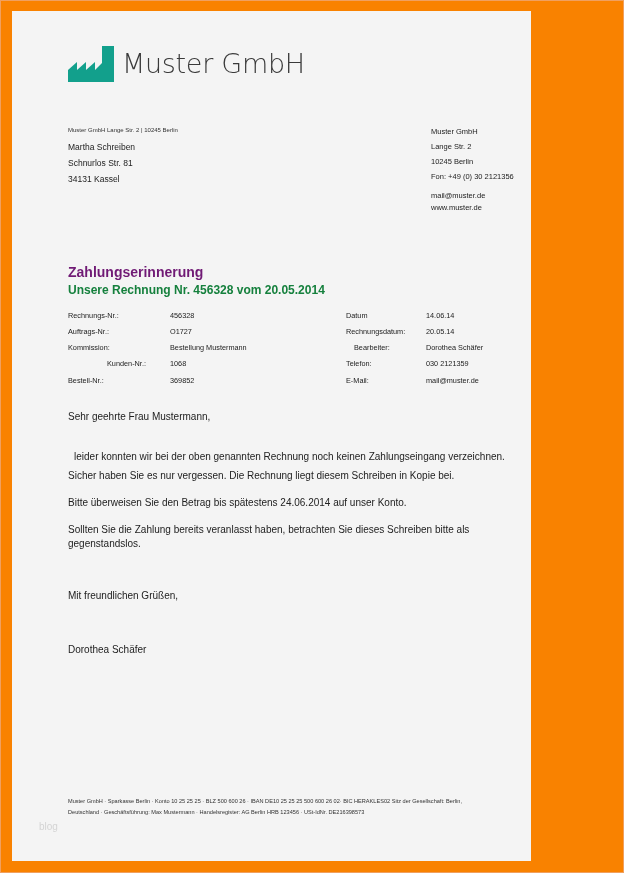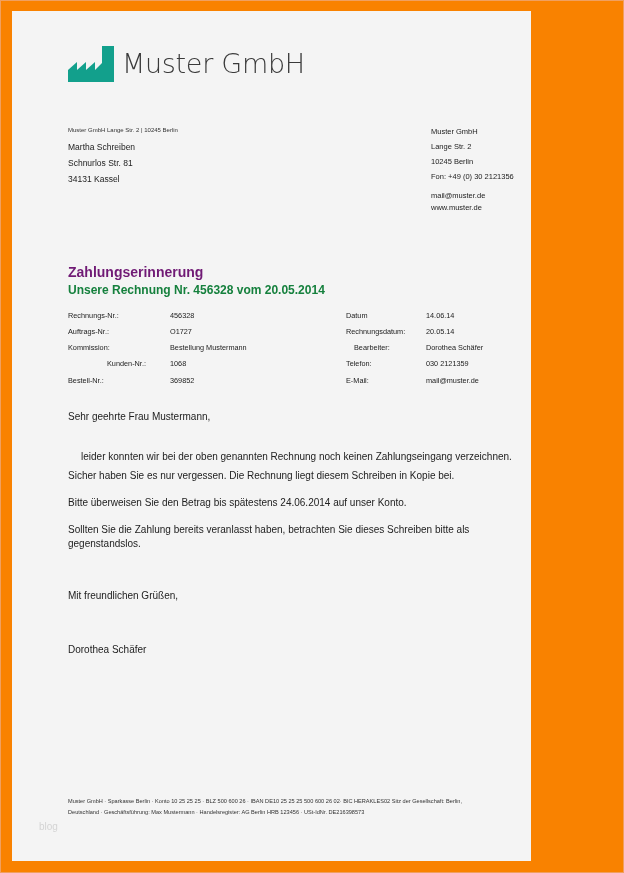--- a/index.html
+++ b/index.html
@@ -77,21 +77,21 @@
     <div class="row" style="left:414px; top:316px;">20.05.14</div>
     <div class="row" style="left:334px; top:332px;margin-left:8px;">Bearbeiter:</div>
     <div class="row" style="left:414px; top:332px;">Dorothea Schäfer</div>
     <div class="row" style="left:334px; top:348px;">Telefon:</div>
     <div class="row" style="left:414px; top:348px;">030 2121359</div>
     <div class="row" style="left:334px; top:365px;">E-Mail:</div>
     <div class="row" style="left:414px; top:365px;">mail@muster.de</div>
   </div>
 
   <div class="abs body-text" style="left:56px; top:399px;">Sehr geehrte Frau Mustermann,</div>
-  <div class="abs body-text" style="left:69px; top:439px;">leider konnten wir bei der oben genannten Rechnung noch keinen Zahlungseingang verzeichnen.</div>
+  <div class="abs body-text" style="left:62px; top:439px;">leider konnten wir bei der oben genannten Rechnung noch keinen Zahlungseingang verzeichnen.</div>
   <div class="abs body-text" style="left:56px; top:458px;">Sicher haben Sie es nur vergessen. Die Rechnung liegt diesem Schreiben in Kopie bei.</div>
   <div class="abs body-text" style="left:56px; top:485px;">Bitte überweisen Sie den Betrag bis spätestens 24.06.2014 auf unser Konto.</div>
   <div class="abs body-text" style="left:56px; top:512px;">Sollten Sie die Zahlung bereits veranlasst haben, betrachten Sie dieses Schreiben bitte als</div>
   <div class="abs body-text" style="left:56px; top:526px;">gegenstandslos.</div>
   <div class="abs body-text" style="left:56px; top:578px;">Mit freundlichen Grüßen,</div>
   <div class="abs body-text" style="left:56px; top:632px;">Dorothea Schäfer</div>
 
   <div class="abs footer" style="left:56px; top:785px;">
     <div>Muster GmbH · Sparkasse Berlin · Konto 10 25 25 25 · BLZ 500 600 26 · IBAN DE10 25 25 25 500 600 26 02· BIC HERAKLES02 Sitz der Gesellschaft: Berlin,</div>
     <div>Deutschland · Geschäftsführung: Max Mustermann · Handelsregister: AG Berlin HRB 123456 · USt-IdNr. DE216398573</div>

